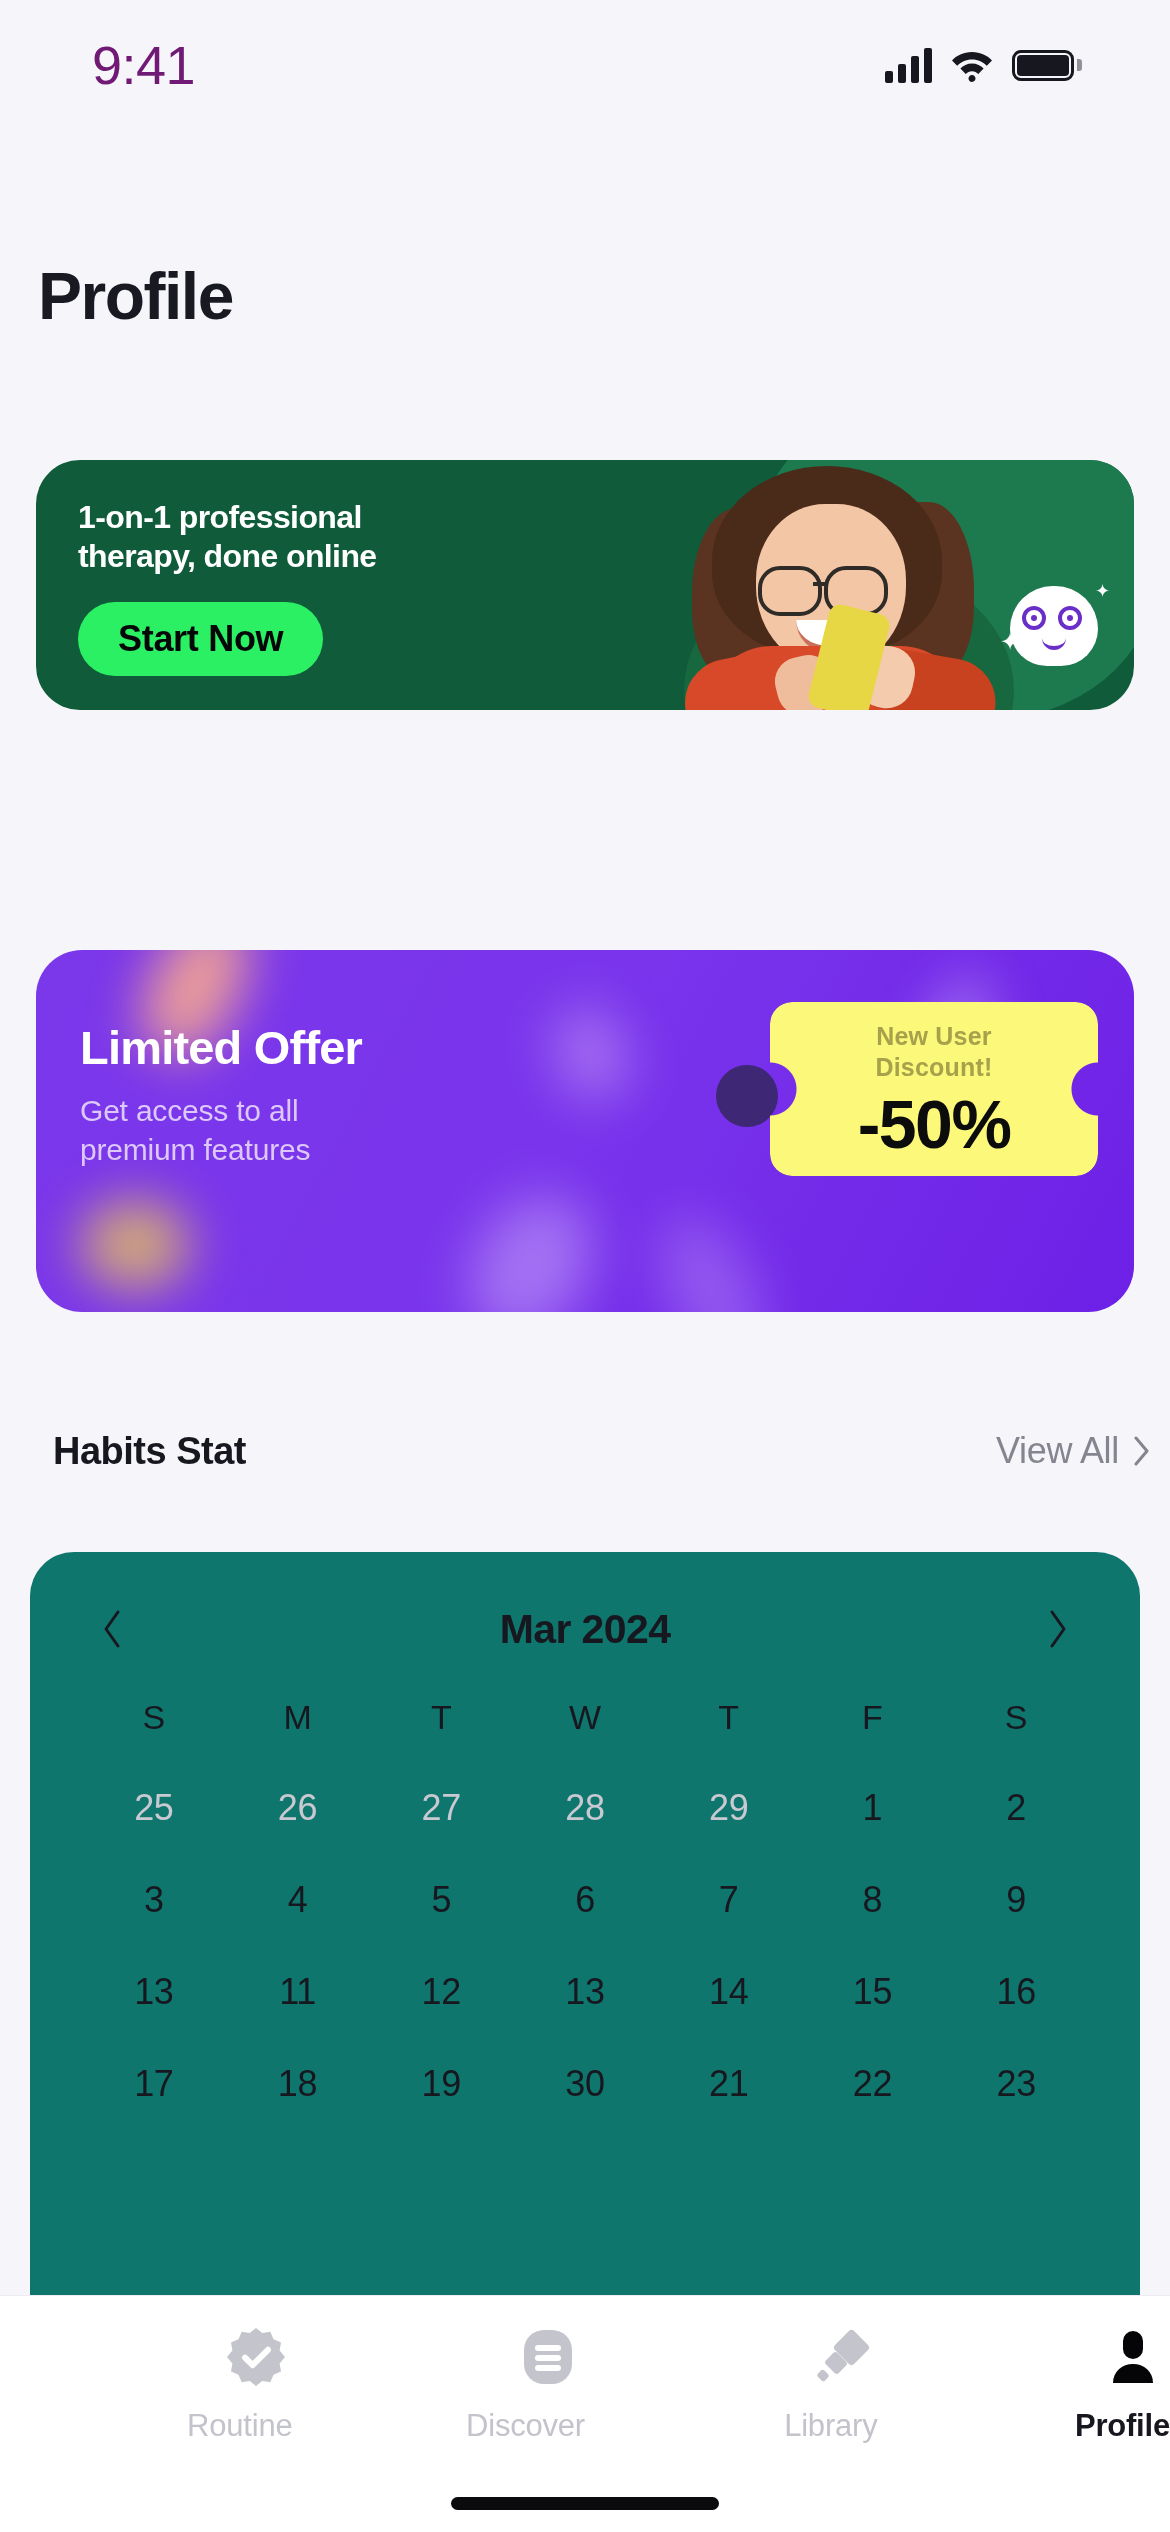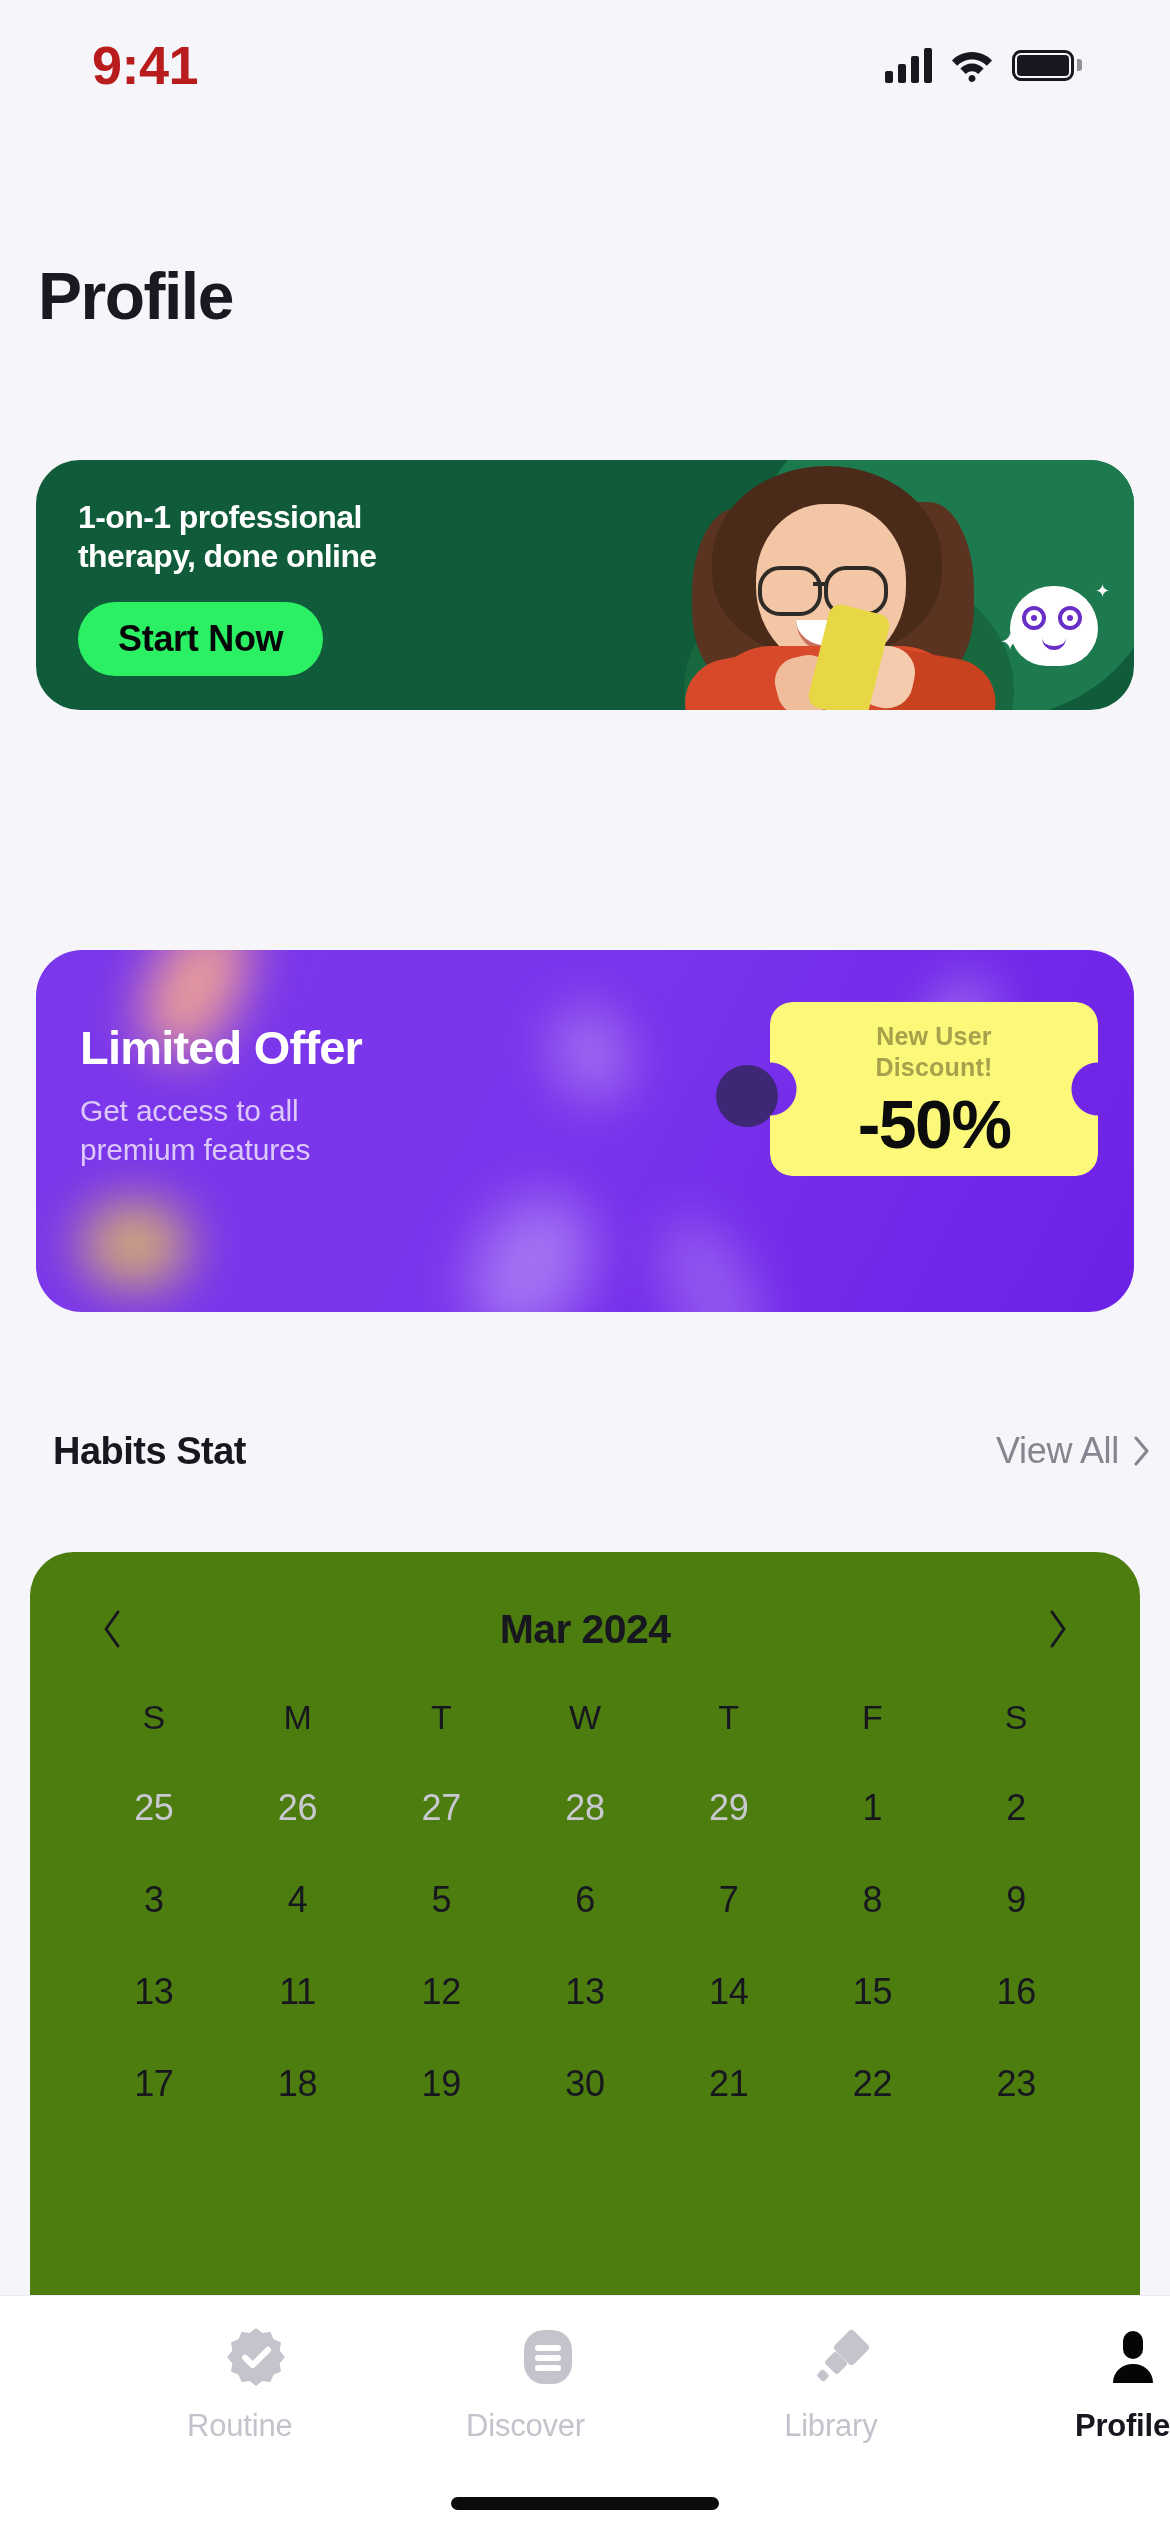--- a/index.html
+++ b/index.html
@@ -16,22 +16,22 @@
   
   .status-bar {
     position: absolute; top: 0; left: 0;
     width: 1170px; height: 130px;
     display: flex; align-items: center;
     justify-content: space-between;
     padding: 0 88px 0 92px;
     box-sizing: border-box;
   }
   .status-time {
-    font-size: 54px; font-weight: bold;
-    color: #b91c1c; letter-spacing: -0.5px;
+    font-size: 54px; font-weight: normal;
+    color: #701a75; letter-spacing: -0.5px;
   }
   .status-icons { display: flex; align-items: center; gap: 18px; }
   .signal-bars { display: flex; align-items: flex-end; gap: 5px; height: 36px; }
   .signal-bars i { display: block; width: 8px; background: #17171f; border-radius: 2px; }
   .signal-bars i:nth-child(1) { height: 12px; }
   .signal-bars i:nth-child(2) { height: 19px; }
   .signal-bars i:nth-child(3) { height: 27px; }
   .signal-bars i:nth-child(4) { height: 35px; }
   .wifi-icon { width: 44px; height: 34px; }
   .battery-icon { display: flex; align-items: center; }
@@ -272,21 +272,21 @@
     display: flex; align-items: center; gap: 14px;
     font-size: 36px; color: #85858f; letter-spacing: -0.3px;
     cursor: pointer;
   }
   .chev-right-sm { width: 18px; height: 30px; }
 
   
   .calendar-card {
     position: absolute; left: 30px; top: 1552px;
     width: 1110px; height: 850px;
-    background: #4d7c0f; border-radius: 44px;
+    background: #0f766e; border-radius: 44px;
     padding: 0 52px; box-sizing: border-box;
     overflow: hidden;
   }
   .cal-header {
     height: 132px; display: flex; align-items: center;
     justify-content: space-between; padding-top: 22px;
     box-sizing: border-box;
   }
   .cal-nav {
     width: 60px; height: 60px;

